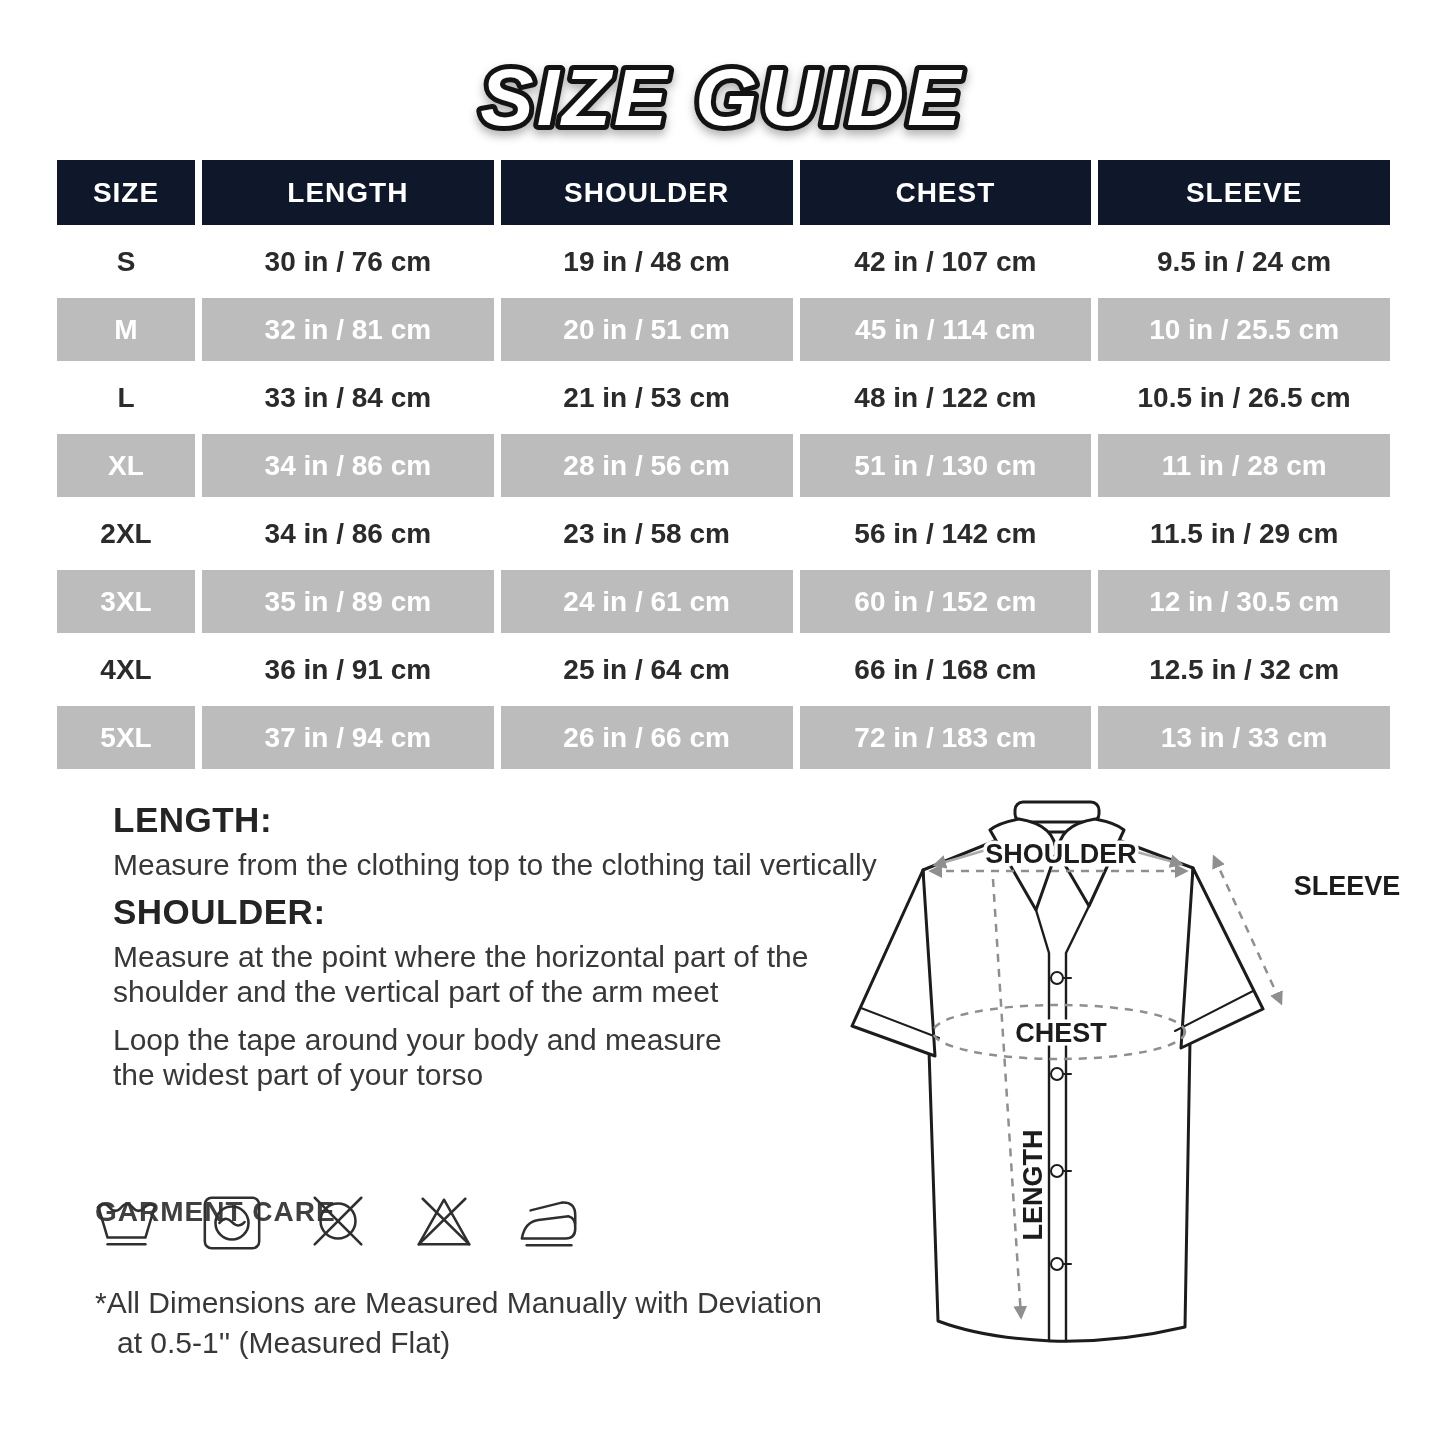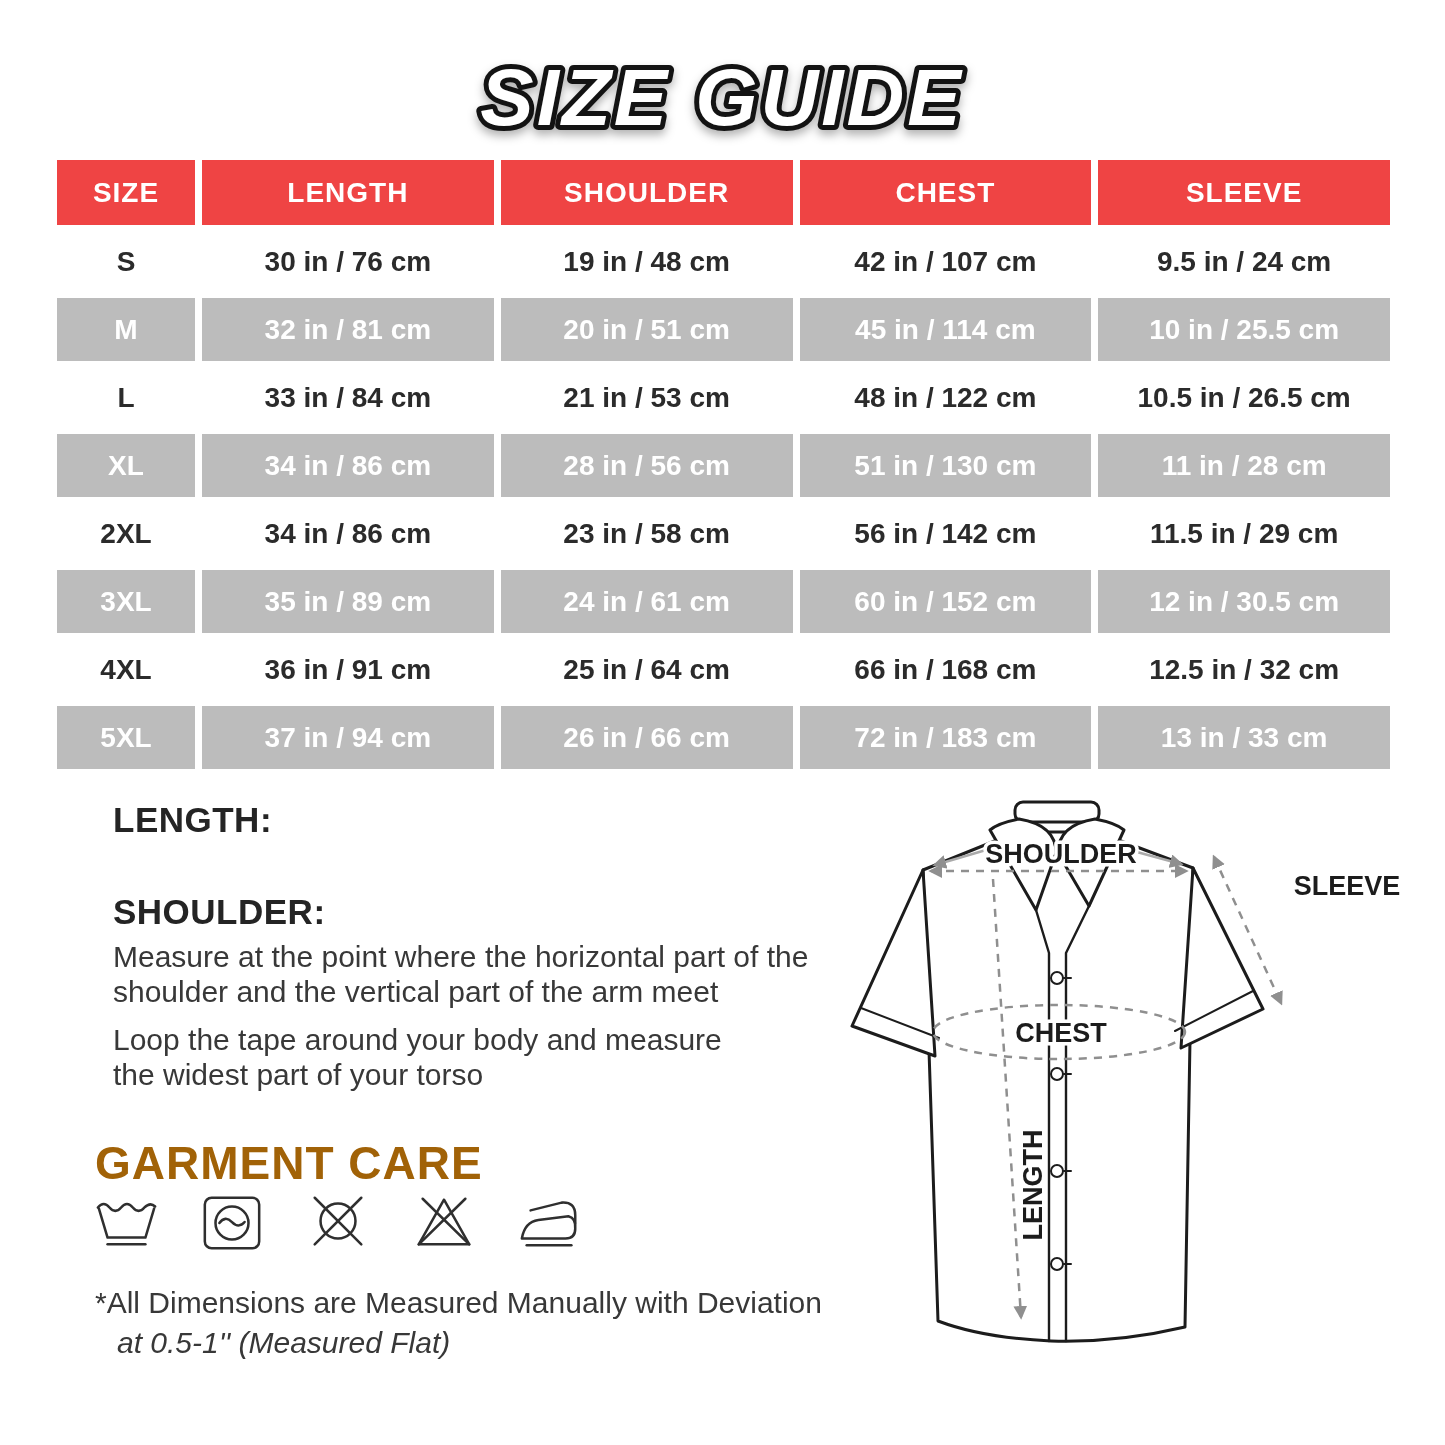--- a/index.html
+++ b/index.html
@@ -22,44 +22,44 @@
     display:grid;grid-template-columns:138px repeat(4,1fr);
     column-gap:7px;row-gap:5px;
   }
   .trow{display:contents;}
   .size-table .cell{
     height:63px;display:flex;align-items:center;justify-content:center;
     font-size:28px;font-weight:bold;color:#2b2b2b;background:#ffffff;
   }
   .size-table .hcell{
     height:65px;display:flex;align-items:center;justify-content:center;
-    font-size:28px;font-weight:bold;color:#ffffff;background:#ef4444;
+    font-size:28px;font-weight:bold;color:#ffffff;background:#0f172a;
     letter-spacing:1px;
   }
   .trow.shaded .cell{background:#bcbcbc;color:#ffffff;}
   
   .measure-section{position:absolute;left:113px;}
   .measure-heading{
     font-size:35px;font-weight:bold;color:#242424;letter-spacing:.5px;
     margin-bottom:7px;
   }
   .measure-body{
     font-size:30px;color:#383838;line-height:35px;white-space:pre-line;
   }
   .care-heading{
-    position:absolute;left:95px;top:1136px;
-    font-size:46px;font-weight:bold;color:#a16207;letter-spacing:1px;
+    position:absolute;left:95px;top:1196px;
+    font-size:28px;font-weight:bold;color:#404040;letter-spacing:1px;
   }
   .care-icons{
     position:absolute;left:93px;top:1190px;
     display:flex;gap:40px;align-items:flex-end;
   }
   .care-icons svg{display:block;}
   .note{position:absolute;left:95px;top:1283px;font-size:30px;color:#383838;line-height:40px;}
-  .note .line2{padding-left:22px;font-style:italic;}
+  .note .line2{padding-left:22px;}
   
   .shirt-svg{position:absolute;left:835px;top:795px;}
   .diagram-label{
     font-family:"Liberation Sans","DejaVu Sans",sans-serif;
     font-size:27px;font-weight:bold;fill:#1c1c1c;
     stroke:#ffffff;stroke-width:7px;paint-order:stroke;stroke-linejoin:round;
   }
 </style>
 </head>
 <body>
@@ -130,20 +130,21 @@
     <div class="cell">5XL</div>
     <div class="cell">37 in / 94 cm</div>
     <div class="cell">26 in / 66 cm</div>
     <div class="cell">72 in / 183 cm</div>
     <div class="cell">13 in / 33 cm</div>
   </div>
 </div>
 
 <div class="measure-section" style="top:800px;">
   <div class="measure-heading">LENGTH:</div>
+  <div class="measure-body">Measure from the clothing top to the clothing tail vertically</div>
 </div>
 <div class="measure-section" style="top:892px;">
   <div class="measure-heading">SHOULDER:</div>
   <div class="measure-body">Measure at the point where the horizontal part of the
 shoulder and the vertical part of the arm meet</div>
 </div>
 <div class="measure-section" style="top:1022px;">
   <div class="measure-body">Loop the tape around your body and measure
 the widest part of your torso</div>
 </div>

